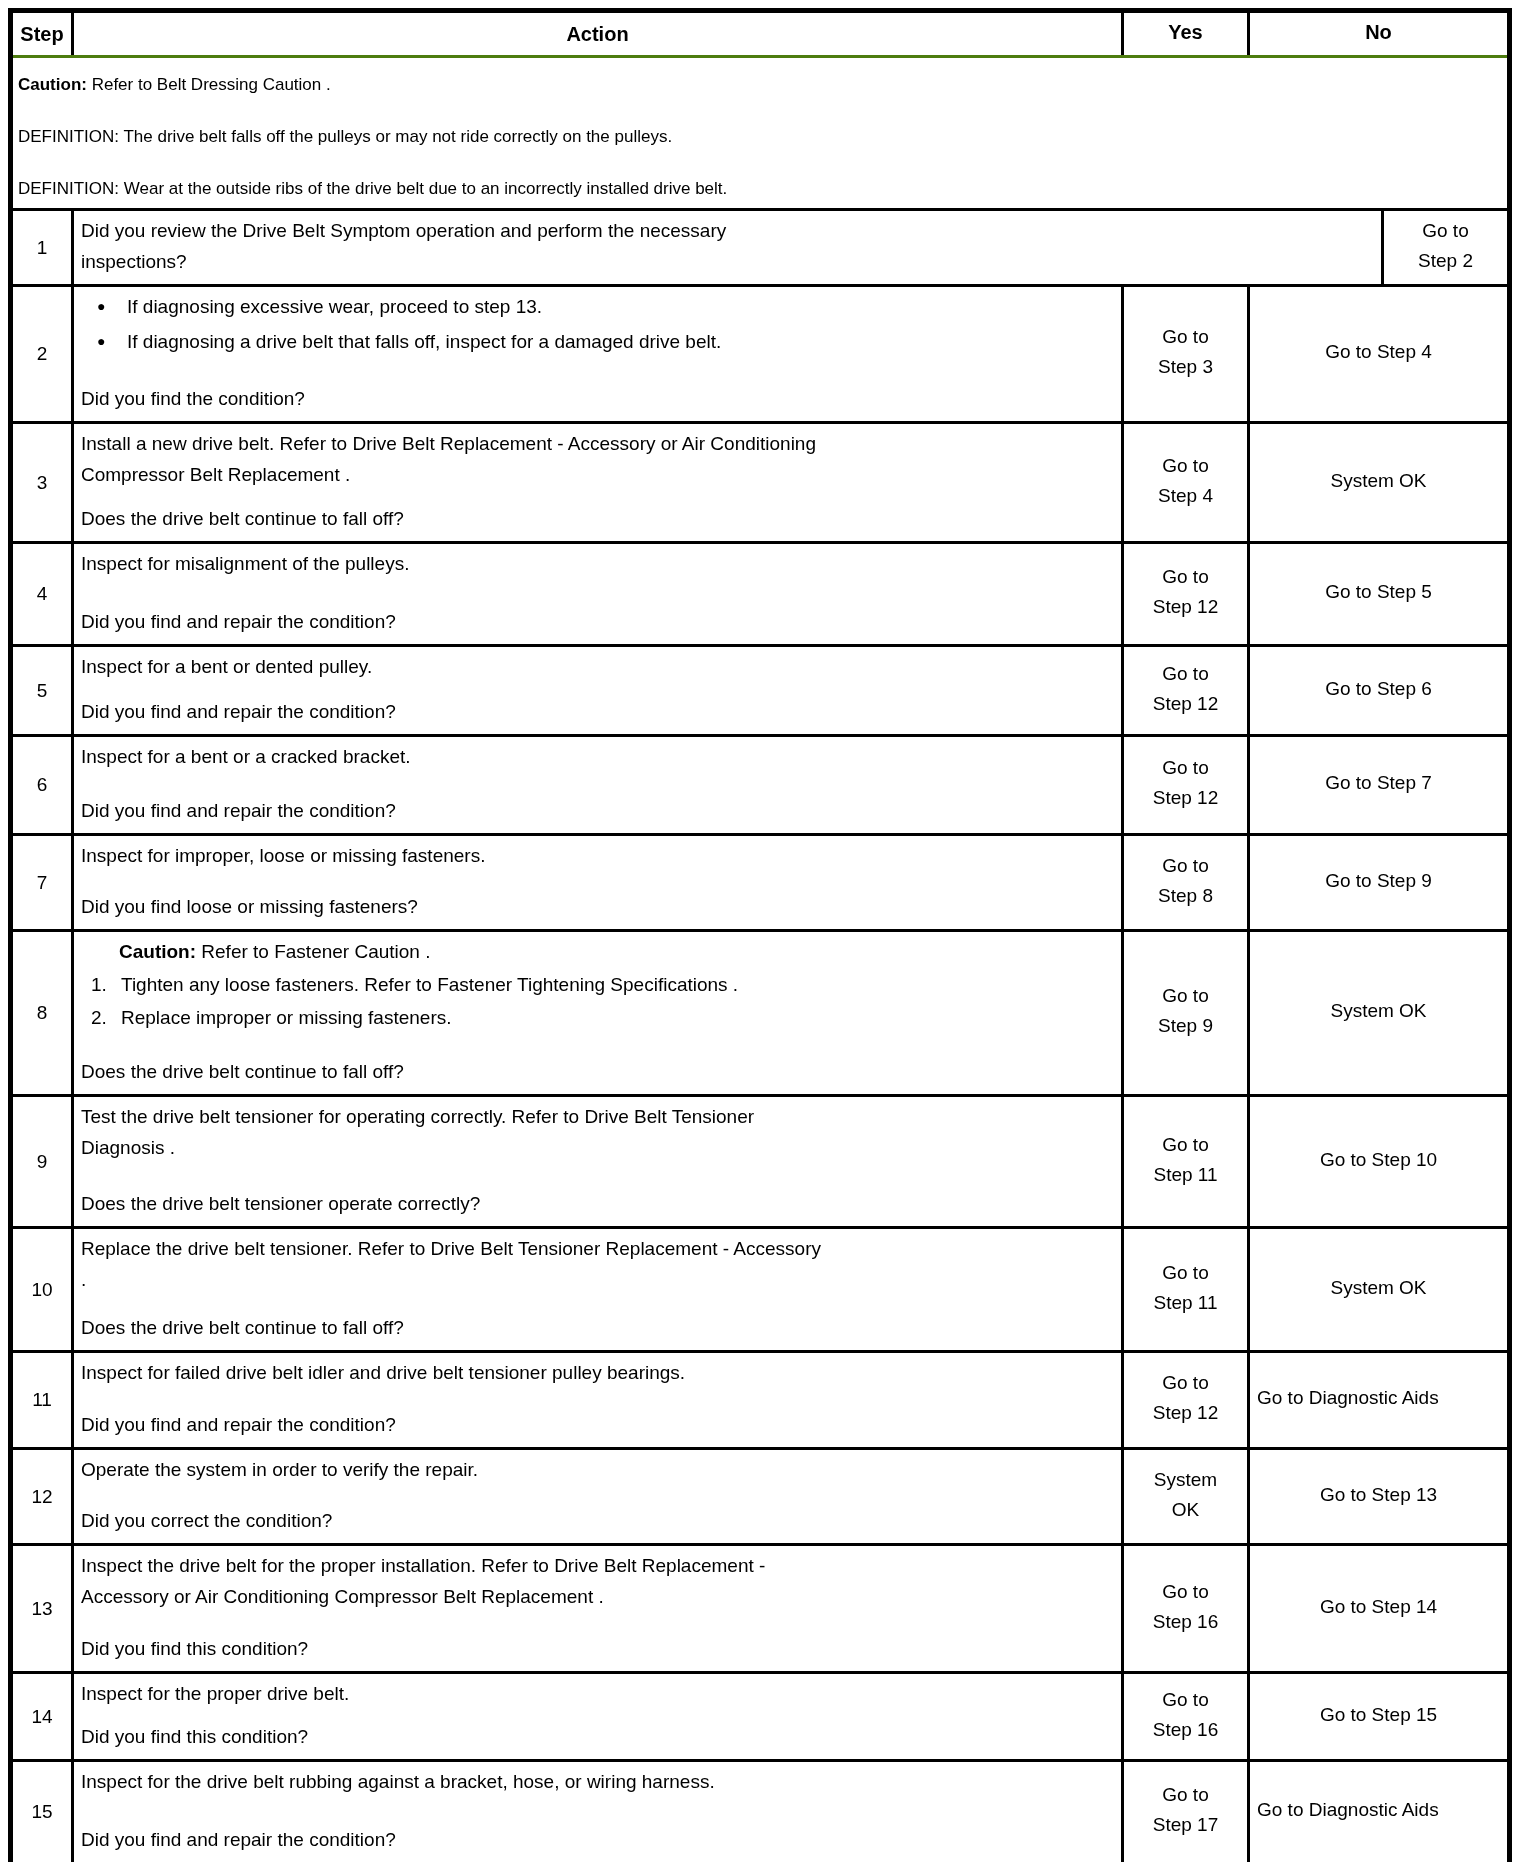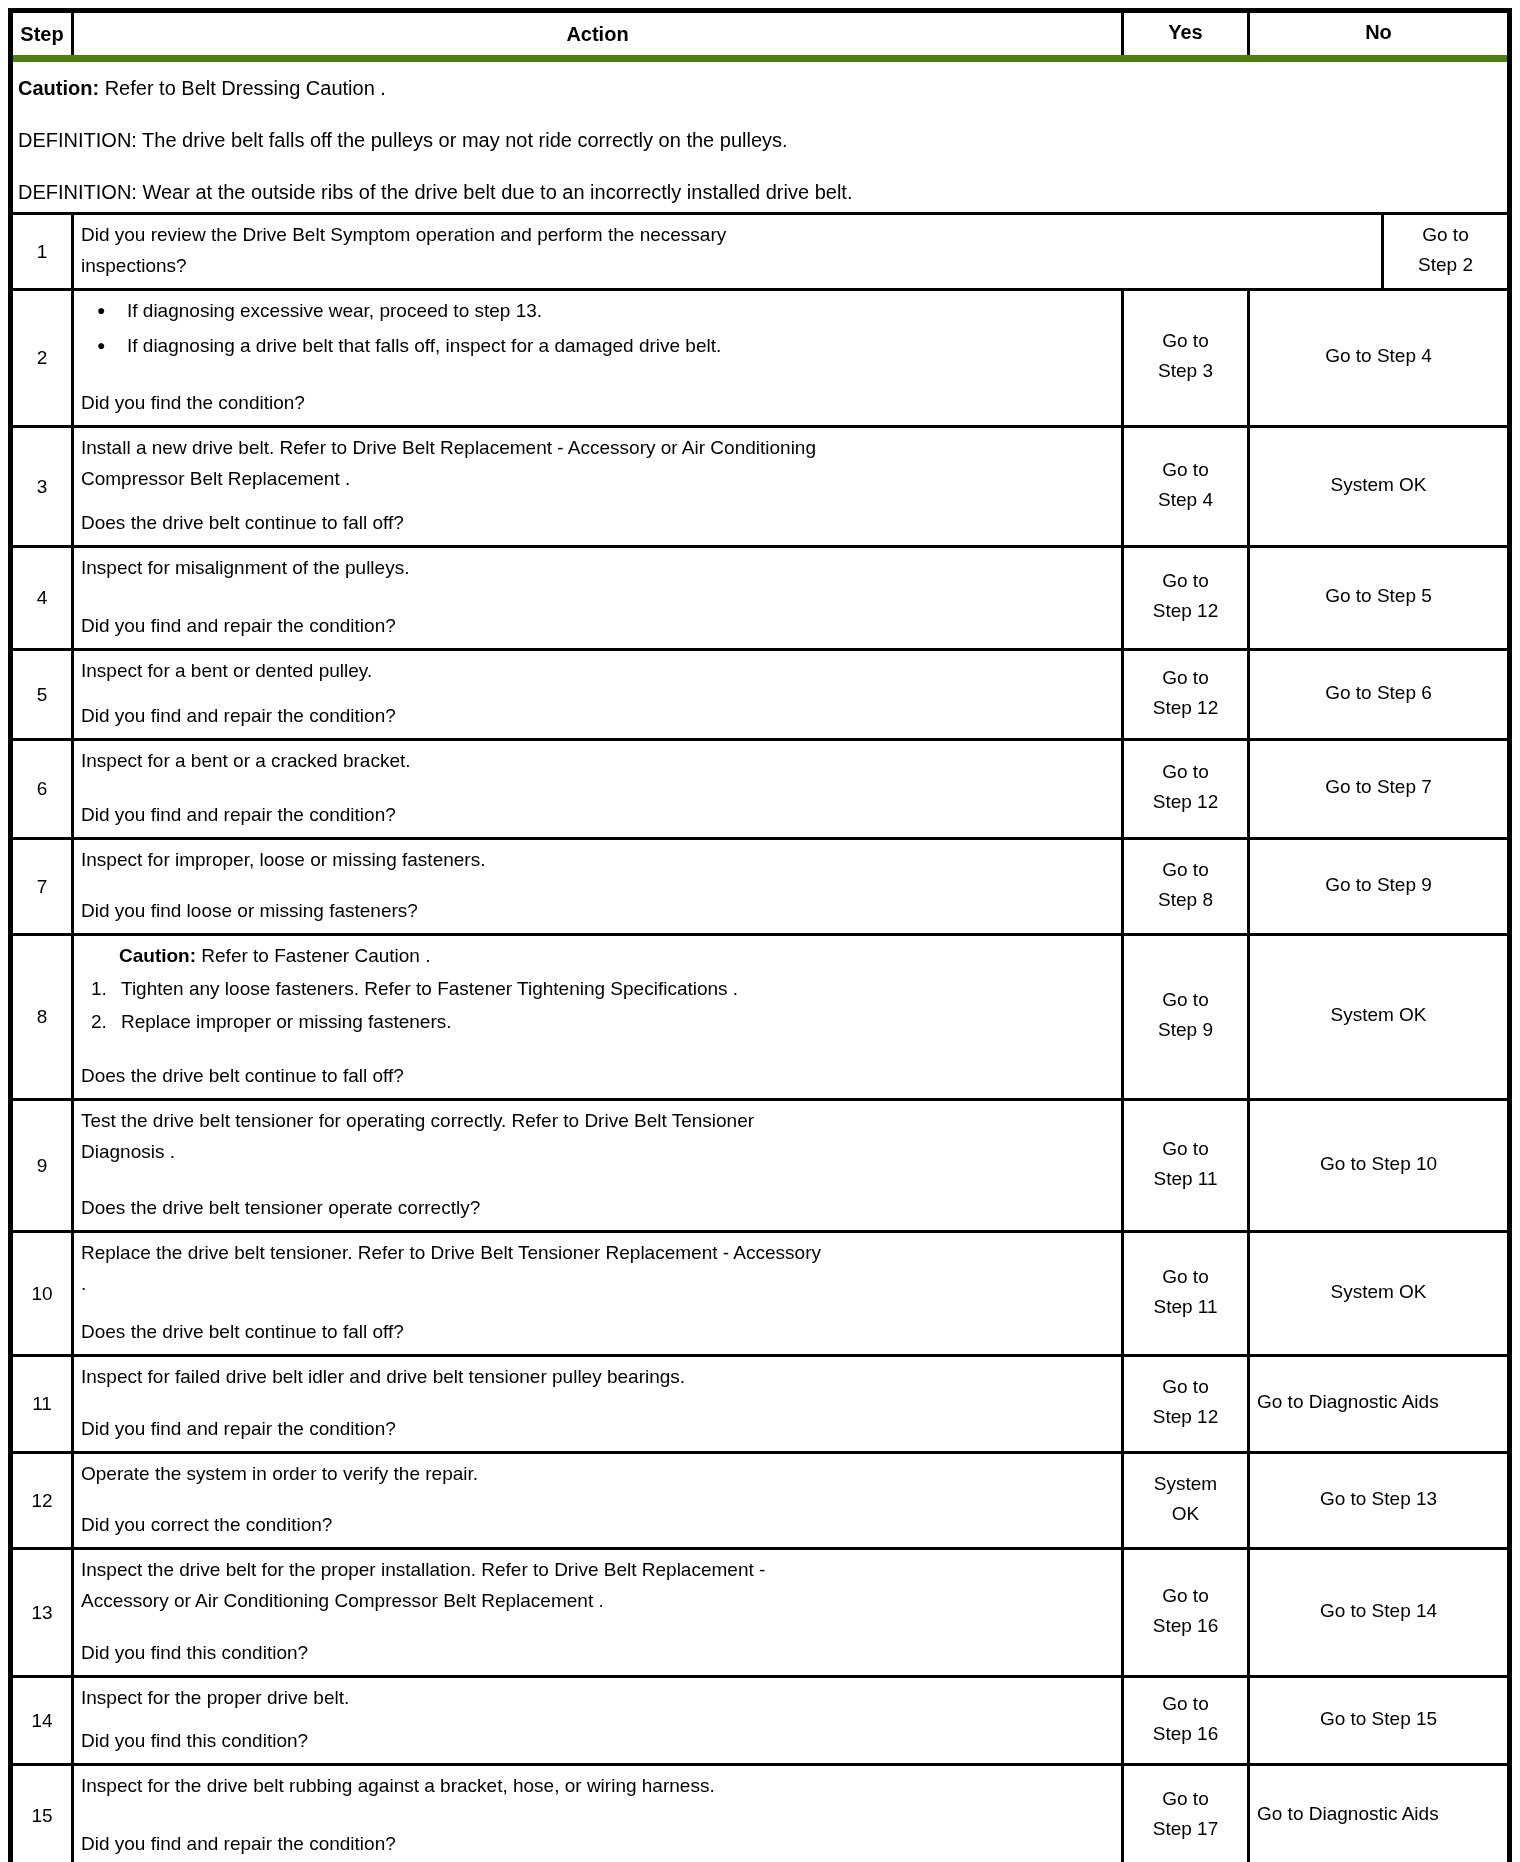--- a/index.html
+++ b/index.html
@@ -1,30 +1,30 @@
 <!DOCTYPE html>
 <html><head>
 <meta charset="utf-8">
 <style>
   html,body{margin:0;padding:0;background:#fff;}
   body{width:1520px;height:1862px;position:relative;font-family:"Liberation Sans",sans-serif;color:#000;}
   .page{position:absolute;left:8px;top:8px;width:1504px;}
   .tbl{border:5px solid #000;display:flex;flex-direction:column;background:#fff;}
   .row{display:flex;border-top:3px solid #000;align-items:stretch;}
-  .row.header{border-top:none;min-height:34px;border-bottom:7px solid #4d7c0f;}
+  .row.header{border-top:none;min-height:34px;border-bottom:3px solid #4d7c0f;}
   .cell{border-left:3px solid #000;box-sizing:border-box;}
   .cell:first-child{border-left:none;}
   .c-step{width:58px;flex:none;display:flex;align-items:center;justify-content:center;font-size:19px;}
   .c-action{flex:1;display:flex;flex-direction:column;justify-content:space-between;padding:4px 8px 7px 7px;font-size:19px;line-height:31px;}
   .c-yes{width:126px;flex:none;}
   .c-no{width:260px;flex:none;}
   .c-yes,.c-no{display:flex;flex-direction:column;justify-content:center;align-items:center;text-align:center;font-size:19px;line-height:30px;padding:4px 4px 8px 4px;}
   .c-no.left{align-items:flex-start;text-align:left;padding-left:7px;}
   .hc{display:flex;align-items:center;justify-content:center;font-weight:bold;font-size:20px;}
-  .preamble{padding:11px 8px 4px 5px;font-size:20px;line-height:31px;width:100%;box-sizing:border-box;}
+  .preamble{padding:11px 8px 4px 5px;font-size:17px;line-height:31px;width:100%;box-sizing:border-box;}
   .preamble p{margin:0 0 21px 0;}
   .preamble p:last-child{margin-bottom:0;}
   .b{font-weight:bold;}
   .line{display:block;}
   .question{margin-top:8px;}
   .bullet-item{display:flex;padding-left:16px;margin-bottom:4px;}
   .bullet-glyph{width:30px;flex:none;font-size:14px;line-height:31px;}
   .num-item{display:flex;padding-left:10px;margin-bottom:2px;}
   .num-label{width:30px;flex:none;}
   .caution-line{padding-left:38px;margin-bottom:2px;}

